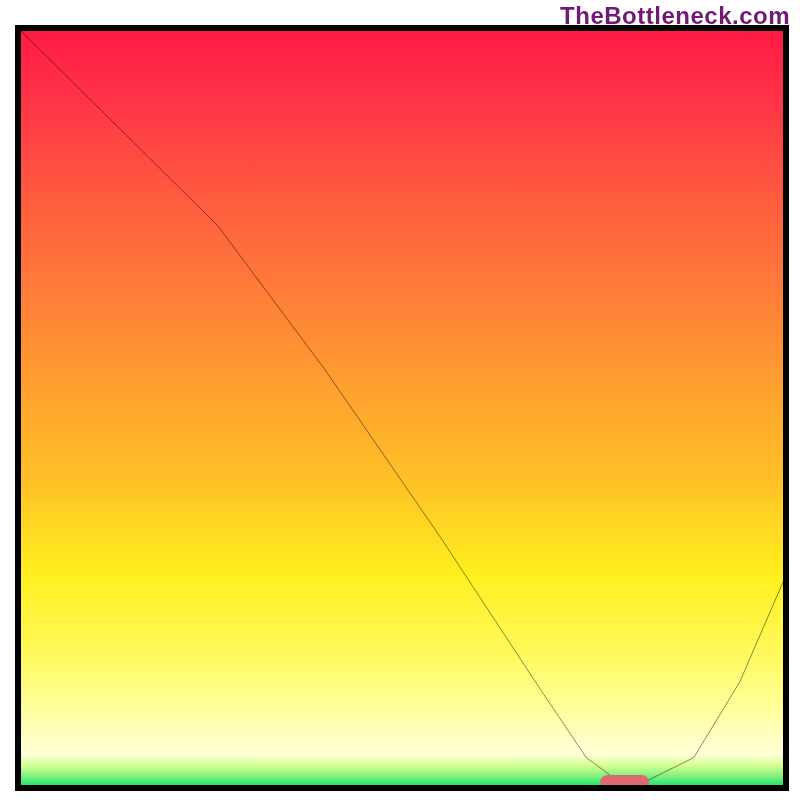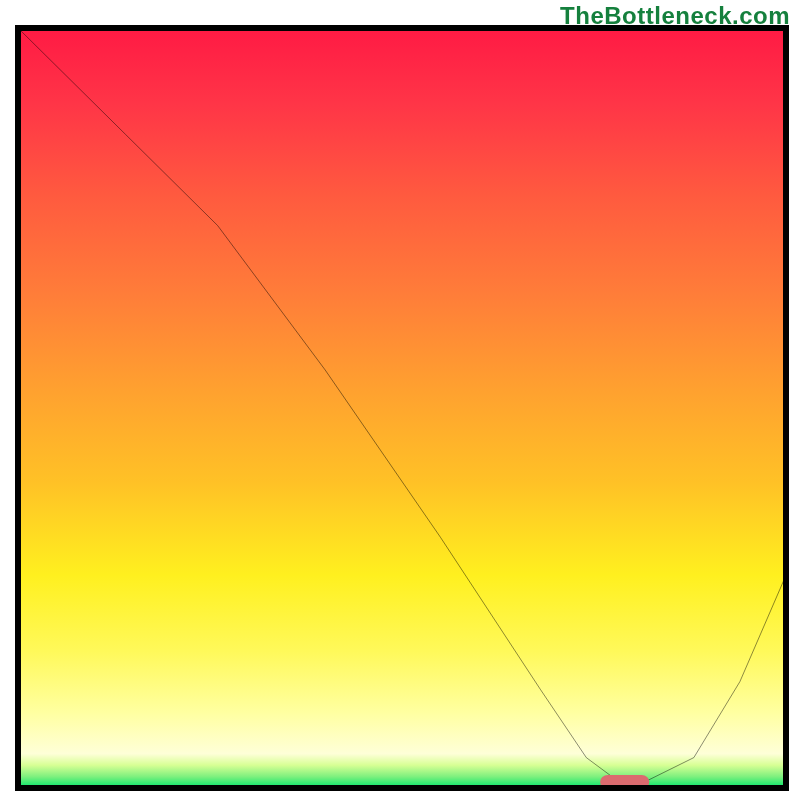--- a/index.html
+++ b/index.html
@@ -14,21 +14,21 @@
     position: relative;
     width: 800px;
     height: 800px;
   }
   .watermark {
     position: absolute;
     top: 2px;
     right: 10px;
     font-size: 24px;
     font-weight: 600;
-    color: #15803d;
+    color: #701a75;
     letter-spacing: 0.5px;
   }
   svg {
     position: absolute;
     left: 0;
     top: 0;
   }
 </style>
 </head>
 <body>

